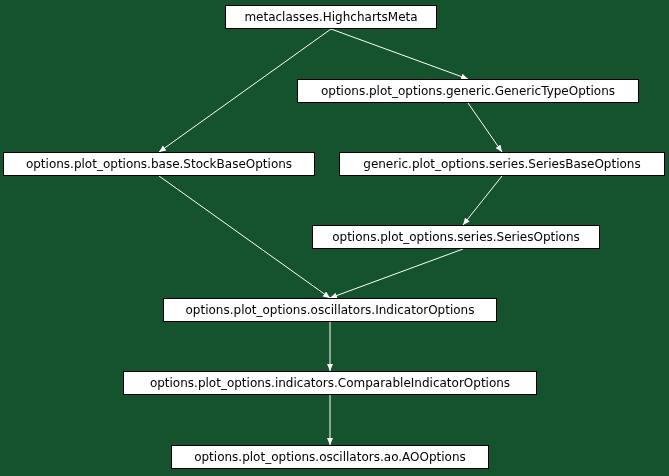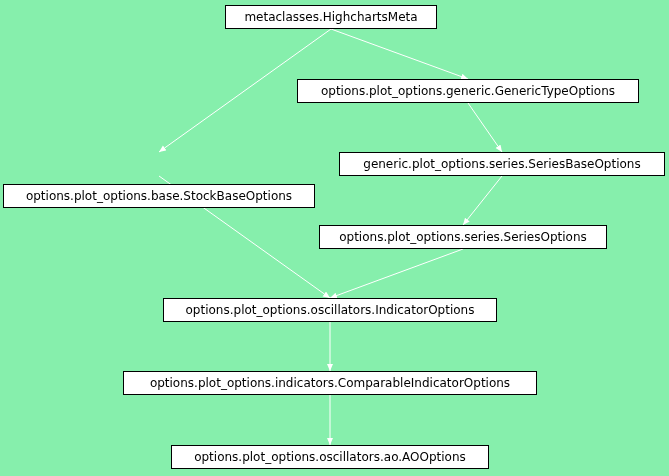--- a/index.html
+++ b/index.html
@@ -4,21 +4,21 @@
 <style>
   html, body {
     margin: 0;
     padding: 0;
     background: #000000;
   }
   .canvas {
     position: relative;
     width: 669px;
     height: 476px;
-    background: #86efac;
+    background: #14532d;
     overflow: hidden;
     font-family: "DejaVu Sans", "Liberation Sans", sans-serif;
   }
   .edges {
     position: absolute;
     left: 0;
     top: 0;
     width: 669px;
     height: 476px;
   }
@@ -55,24 +55,24 @@
       <line x1="463" y1="249" x2="330" y2="298" stroke="#ffffff" stroke-width="1" marker-end="url(#arrowhead)"></line>
       <line x1="159" y1="176" x2="330" y2="298" stroke="#ffffff" stroke-width="1" marker-end="url(#arrowhead)"></line>
       <line x1="330" y1="322" x2="330" y2="371" stroke="#ffffff" stroke-width="1" marker-end="url(#arrowhead)"></line>
       <line x1="330" y1="395" x2="330" y2="445" stroke="#ffffff" stroke-width="1" marker-end="url(#arrowhead)"></line>
     </svg>
 
   <div class="class-node" style="left:225px; top:5px;  width:212px;">metaclasses.HighchartsMeta</div>
 
   <div class="class-node" style="left:297px; top:79px; width:342px;">options.plot_options.generic.GenericTypeOptions</div>
 
-  <div class="class-node" style="left:3px;   top:152px; width:312px;margin-top:32px;">options.plot_options.base.StockBaseOptions</div>
+  <div class="class-node" style="left:3px;   top:152px; width:312px;">options.plot_options.base.StockBaseOptions</div>
 
   <div class="class-node" style="left:339px; top:152px; width:326px;">generic.plot_options.series.SeriesBaseOptions</div>
 
-  <div class="class-node" style="left:319px; top:225px; width:288px;">options.plot_options.series.SeriesOptions</div>
+  <div class="class-node" style="left:312px; top:225px; width:288px;">options.plot_options.series.SeriesOptions</div>
 
   <div class="class-node" style="left:163px; top:298px; width:334px;">options.plot_options.oscillators.IndicatorOptions</div>
 
   <div class="class-node" style="left:123px; top:371px; width:414px;">options.plot_options.indicators.ComparableIndicatorOptions</div>
 
   <div class="class-node" style="left:171px; top:445px; width:318px;">options.plot_options.oscillators.ao.AOOptions</div>
 </div>
 
 </body></html>

